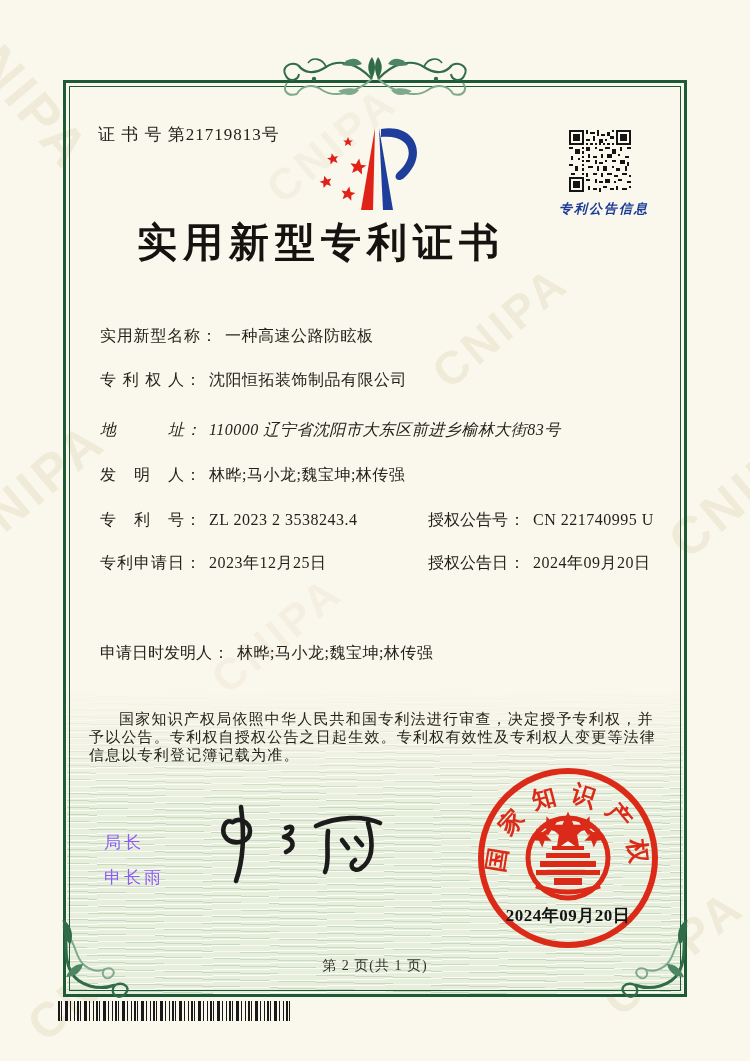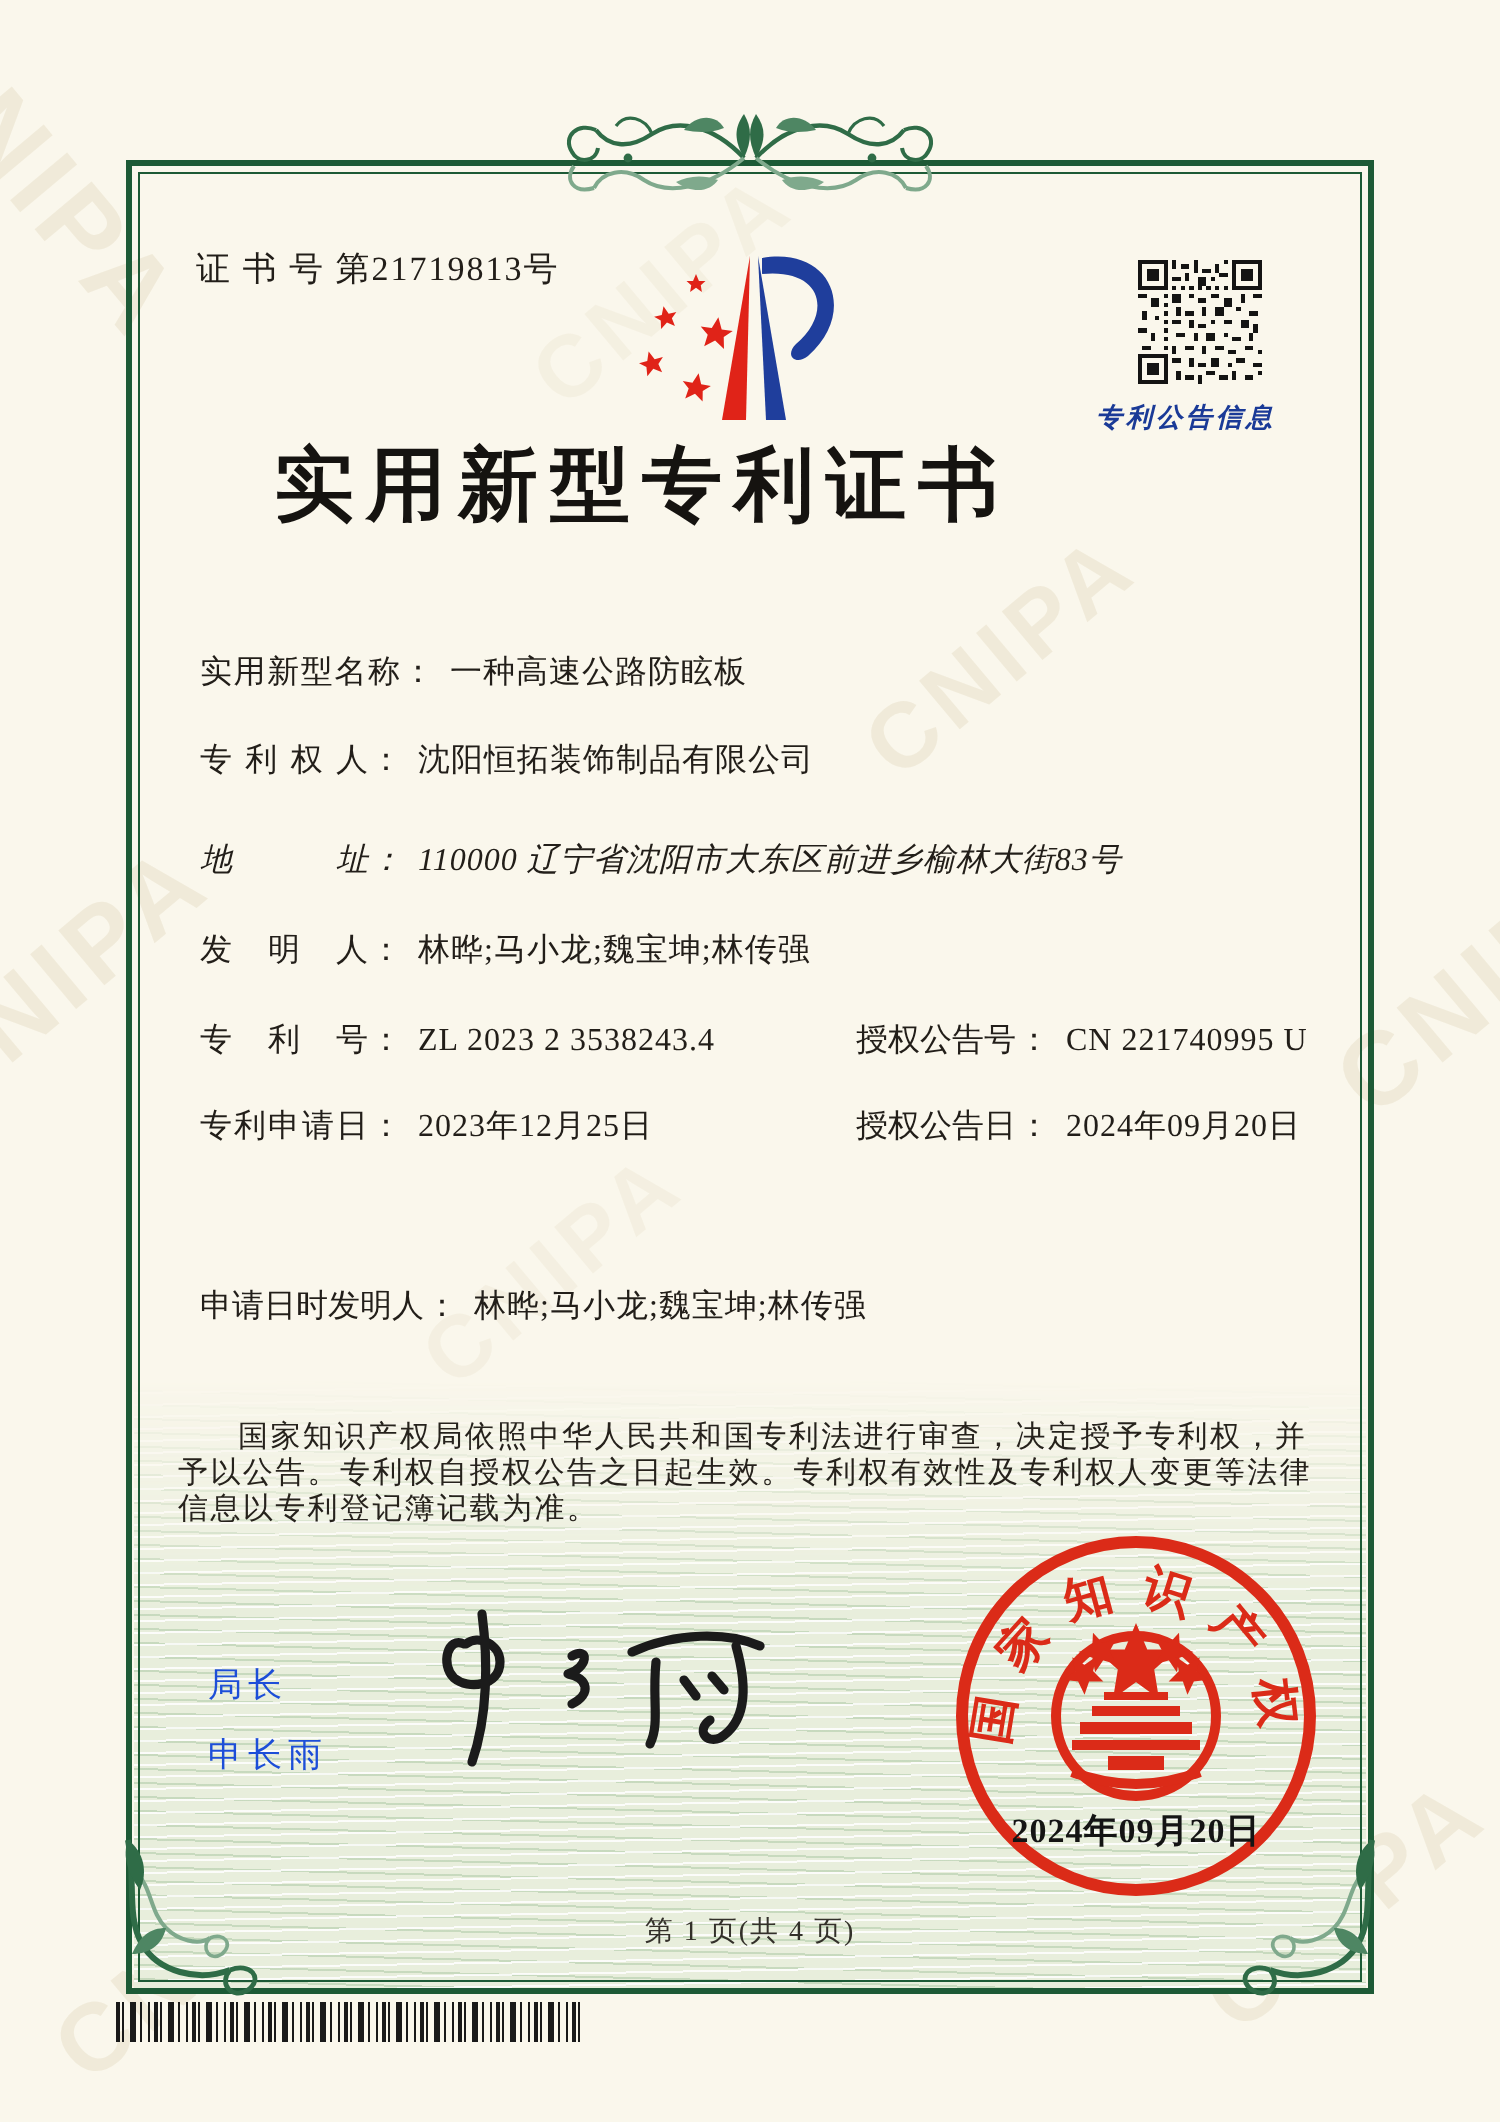--- a/index.html
+++ b/index.html
@@ -20,40 +20,40 @@
       -webkit-mask-image:linear-gradient(180deg,transparent 0,#000 115px);
       mask-image:linear-gradient(180deg,transparent 0,#000 115px);}
 
   
   .frame{position:absolute;inset:80px 63px 64px 63px;border:3px solid #1D5A36;}
   .frame-inner{position:absolute;inset:3px;border:1px solid #1D5A36;}
 
   .cert-no{position:absolute;left:98px;top:123px;font-size:17px;letter-spacing:1px;}
 
   .qr-box{position:absolute;left:569px;top:130px;width:62px;height:62px;}
-  .qr-caption{position:absolute;left:548px;top:200px;width:112px;text-align:left;
+  .qr-caption{position:absolute;left:548px;top:200px;width:112px;text-align:center;
       font-size:13px;letter-spacing:2px;color:#1A3A97;font-weight:bold;font-style:italic;}
 
   .title{position:absolute;left:0;top:215px;width:594px;text-align:center;
       font-size:40px;font-weight:bold;letter-spacing:6px;color:#151310;margin-left:24px;}
 
   .fields{position:absolute;left:100px;top:308px;width:566px;height:370px;font-size:16px;}
   .frow{position:absolute;left:0;white-space:nowrap;}
   .fcell2{position:absolute;left:328px;top:0;white-space:nowrap;}
   .flabel{display:inline-block;vertical-align:bottom;}
   .j5{width:84px;text-align:justify;text-align-last:justify;}
   .j6{width:100px;text-align:justify;text-align-last:justify;}
   .fcolon{margin:0 8px 0 1px;}
   .fvalue{letter-spacing:.5px;}
 
   .legal{position:absolute;left:89px;top:710px;width:576px;font-size:15px;line-height:18px;
       text-indent:2em;letter-spacing:1.2px;color:#26221c;}
 
   .bureau{position:absolute;left:104px;top:831px;font-family:Liberation Sans, sans-serif;
-      font-size:17px;letter-spacing:3px;color:#1d4ed8;}
+      font-size:17px;letter-spacing:3px;color:#8b5cf6;}
   .bureau div{margin-bottom:12px;}
 
   .sig-svg{position:absolute;left:210px;top:802px;}
 
   .seal{position:absolute;left:478px;top:768px;width:180px;height:180px;border-radius:50%;
       border:6px solid #DB2B18;box-sizing:border-box;}
   .seal-date{position:absolute;left:0;top:130px;width:168px;text-align:center;
       font-size:17px;font-weight:bold;color:#141414;letter-spacing:.5px;}
 
   .footer{position:absolute;left:0;top:957px;width:750px;text-align:center;font-size:14px;
@@ -231,15 +231,15 @@
       <rect x="62" y="79" width="44" height="5" stroke="none"></rect>
       <rect x="56" y="87" width="56" height="6" stroke="none"></rect>
       <rect x="52" y="96" width="64" height="5" stroke="none"></rect>
       <rect x="70" y="104" width="28" height="7" stroke="none"></rect>
       <path d="M52,112 Q84,124 116,112" fill="none" stroke-width="5"></path>
     </g>
   </svg>
   <div class="seal-date">2024年09月20日</div>
 </div>
 
-<div class="footer">第 1 页(共 4 页)</div>
+<div class="footer">第 2 页(共 1 页)</div>
 
 <div class="barcode"></div>
 
 </body></html>

